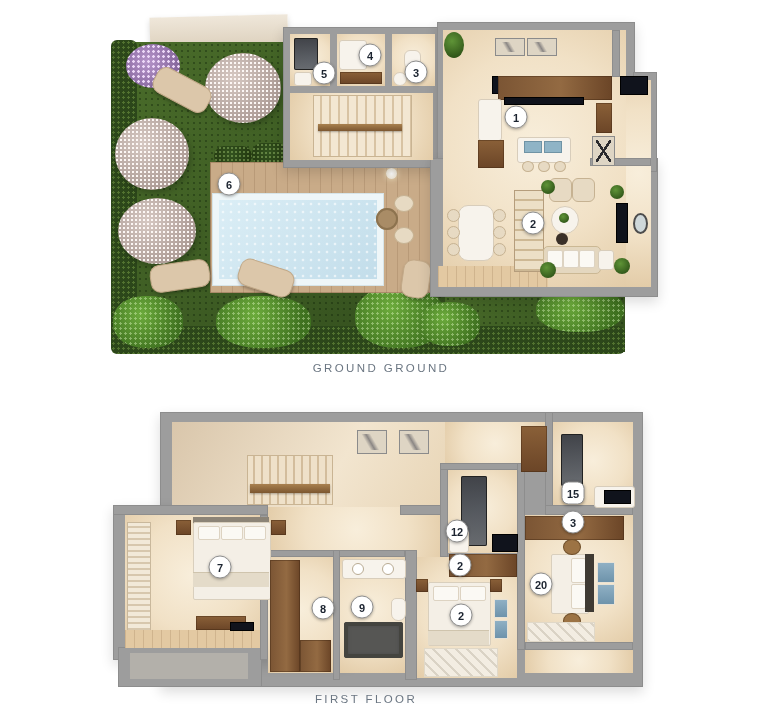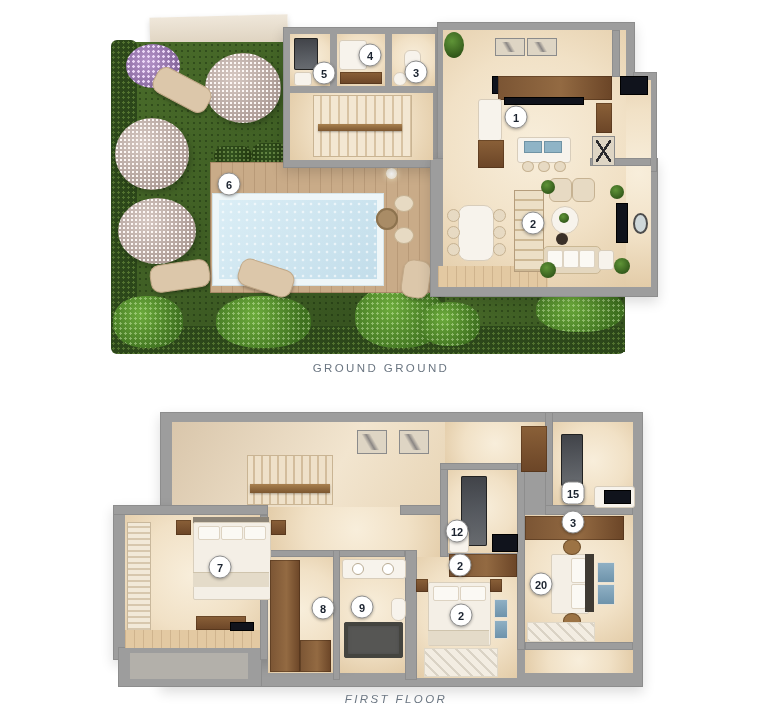--- a/index.html
+++ b/index.html
@@ -304,14 +304,14 @@
       <div class="marker" style="left: 362px; top: 607px;">9</div>
       <div class="marker" style="left: 461px; top: 615px;">2</div>
       <div class="marker" style="left: 460px; top: 565px;">2</div>
       <div class="marker" style="left: 457px; top: 531px;">12</div>
       <div class="marker" style="left: 541px; top: 584px;">20</div>
       <div class="marker" style="left: 573px; top: 522px;">3</div>
       <div class="marker" style="left: 573px; top: 493px; border-radius: 7px;">15</div>
     </div>
 
   <div class="floorlabel" style="left:381px;top:362px;">GROUND GROUND</div>
-  <div class="floorlabel" style="left:396px;top:693px;font-style:italic;">FIRST FLOOR</div>
+  <div class="floorlabel" style="left:366px;top:693px;">FIRST FLOOR</div>
 </div>
 
 </body></html>

